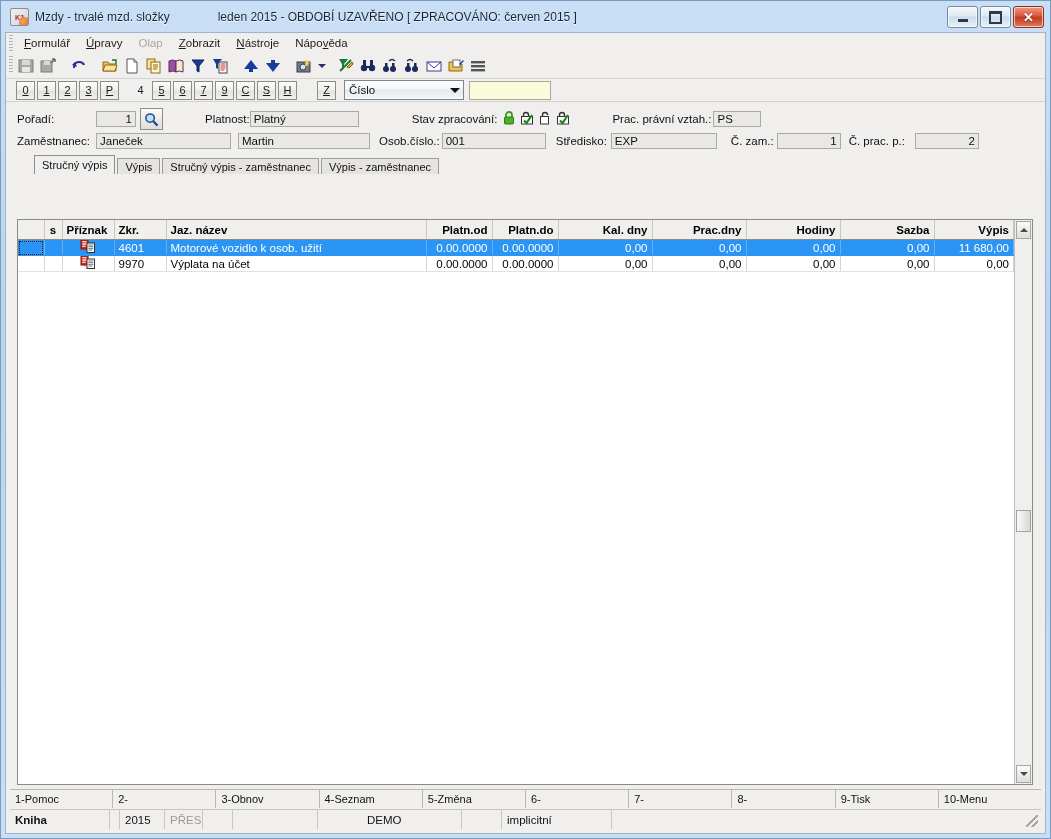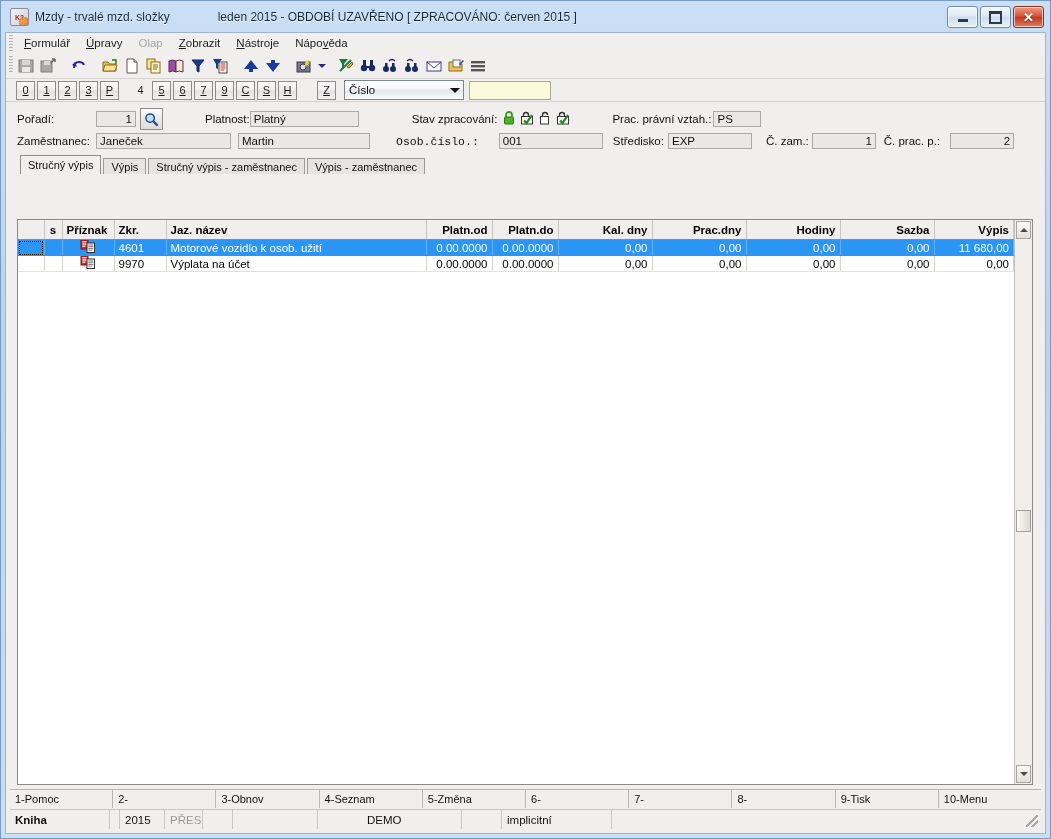--- a/index.html
+++ b/index.html
@@ -127,21 +127,21 @@
   .fld.num{justify-content:flex-end;}
   .mag{
     width:21px;height:20px;margin-left:4px;
     border:1px solid #8d8d89;
     background:linear-gradient(to bottom,#fbfbfa 0%,#eceae6 50%,#e0dedb 100%);
     display:flex;align-items:center;justify-content:center;
   }
   .statusicons{display:flex;align-items:center;gap:5px;margin-left:6px;}
   
   .gridtabs{
-    height:18px;display:flex;align-items:flex-end;padding-left:14px;
+    height:18px;display:flex;align-items:flex-end;padding-left:28px;
     background:#f0efee;
   }
   .gtab{
     height:15px;padding:0 7px;margin-right:2px;
     border:1px solid #9a9a96;border-bottom:none;
     background:#e6e4e0;
     font-size:11px;color:#101010;display:flex;align-items:center;cursor:default;
   }
   .gtab.active{
     height:18px;background:#f0efee;border-color:#8e8e8a;
@@ -459,24 +459,24 @@
           </span>
         </div>
         <div class="lbl" style="margin-left:42px;">Prac. právní vztah.:</div>
         <div class="fld" style="width:48px;margin-left:2px;">PS</div>
       </div>
 
       <div class="frow">
         <div class="lbl" style="width:79px;">Zaměstnanec:</div>
         <div class="fld" style="width:135px;">Janeček</div>
         <div class="fld" style="width:132px;margin-left:7px;">Martin</div>
-        <div class="lbl" style="margin-left:26px;font-family:Liberation Mono, monospace;">Osob.číslo.:</div>
-        <div class="fld" style="width:104px;margin-left:20px;">001</div>
+        <div class="lbl" style="margin-left:9px;">Osob.číslo.:</div>
+        <div class="fld" style="width:104px;margin-left:2px;">001</div>
         <div class="lbl" style="margin-left:10px;">Středisko:</div>
-        <div class="fld" style="width:84px;margin-left:4px;">EXP</div>
+        <div class="fld" style="width:106px;margin-left:4px;">EXP</div>
         <div class="lbl" style="margin-left:14px;">Č. zam.:</div>
         <div class="fld num" style="width:64px;margin-left:3px;">1</div>
         <div class="lbl" style="margin-left:8px;">Č. prac. p.:</div>
         <div class="fld num" style="width:64px;margin-left:10px;">2</div>
       </div>
     </div>
 
     <div class="gridtabs">
       <div class="gtab active">Stručný výpis</div>
       <div class="gtab">Výpis</div>

